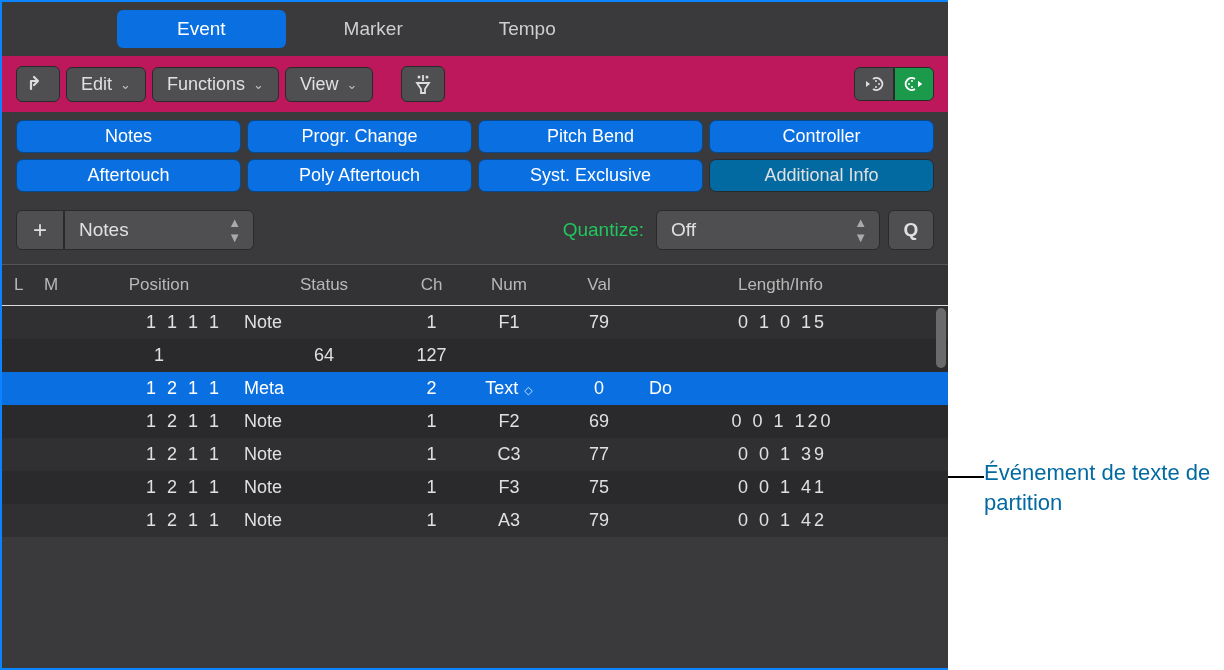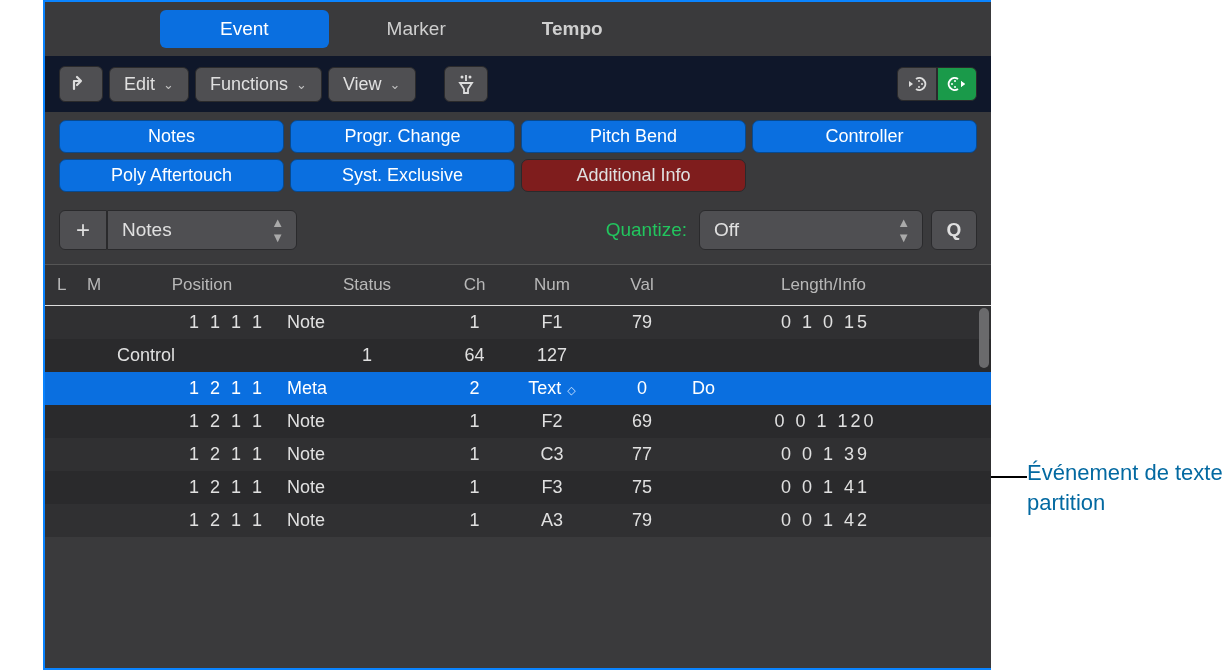--- a/index.html
+++ b/index.html
@@ -11,21 +11,20 @@
     display: flex;
   }
   .app {
     width: 948px;
     height: 670px;
     background: #3a3a3c;
     border: 2px solid #0a84ff;
     border-right: none;
     position: relative;
     color: #e0e0e0;
-    margin-left: 43px;
   }
   .annotation-wrap {
     flex: 1;
     position: relative;
   }
   .tabbar {
     display: flex;
     gap: 0;
     padding: 8px 0 8px 115px;
     background: #3a3a3c;
@@ -36,29 +35,29 @@
     padding: 8px 28px;
     border-radius: 6px;
     cursor: pointer;
   }
   .tab.active {
     background: #0a6fe0;
     color: #fff;
     padding: 8px 60px;
   }
   .tab-marker { margin-left: 30px; }
-  .tab-tempo { margin-left: 40px; font-weight: bold; }
+  .tab-tempo { margin-left: 40px; }
   .tab-sig { margin-left: 30px; }
 
   .toolbar {
     display: flex;
     align-items: center;
     gap: 6px;
     padding: 10px 14px;
-    background: #0f172a;
+    background: #be185d;
   }
   .btn {
     background: #4f4f52;
     border: 1px solid #2a2a2c;
     border-radius: 6px;
     color: #e0e0e0;
     font-size: 18px;
     padding: 6px 14px;
     display: flex;
     align-items: center;
@@ -90,21 +89,21 @@
     background: #0a6fe0;
     color: #fff;
     border: 1px solid #07498f;
     border-radius: 7px;
     font-size: 18px;
     text-align: center;
     padding: 5px 4px;
     cursor: pointer;
   }
   .filter-btn.gray {
-    background: #7f1d1d;
+    background: #0369a1;
     border: 1px solid #2a2a2c;
     color: #e0e0e0;
   }
 
   .addrow {
     display: flex;
     align-items: center;
     gap: 8px;
     padding: 4px 14px 14px 14px;
     background: #3a3a3c;
@@ -287,20 +286,21 @@
         </svg>
       </div>
     </div>
   </div>
 
   <div class="filter-grid">
     <div class="filter-btn">Notes</div>
     <div class="filter-btn">Progr. Change</div>
     <div class="filter-btn">Pitch Bend</div>
     <div class="filter-btn">Controller</div>
+    <div class="filter-btn">Aftertouch</div>
     <div class="filter-btn">Poly Aftertouch</div>
     <div class="filter-btn">Syst. Exclusive</div>
     <div class="filter-btn gray">Additional Info</div>
   </div>
 
   <div class="addrow">
     <div class="plus-btn">
       <span>+</span>
     </div>
     <div class="sel notes-sel">
@@ -335,21 +335,20 @@
           <div class="stat">Note</div>
           <div class="ch">1</div>
           <div class="num">F1</div>
           <div class="val">79</div>
           <div class="info num-like">0 1 0   15</div>
           <div class=""></div>
         </div>
         <div class="trow">
           <div class=""></div>
           <div class=""></div>
-          <div class="stat">Control</div>
           <div class="ch">1</div>
           <div class="num">64</div>
           <div class="val">127</div>
           <div class=""></div>
         </div>
         <div class="trow selected">
           <div class=""></div>
           <div class=""></div>
           <div class="pos">1 2 1    1</div>
           <div class="stat">Meta</div>

